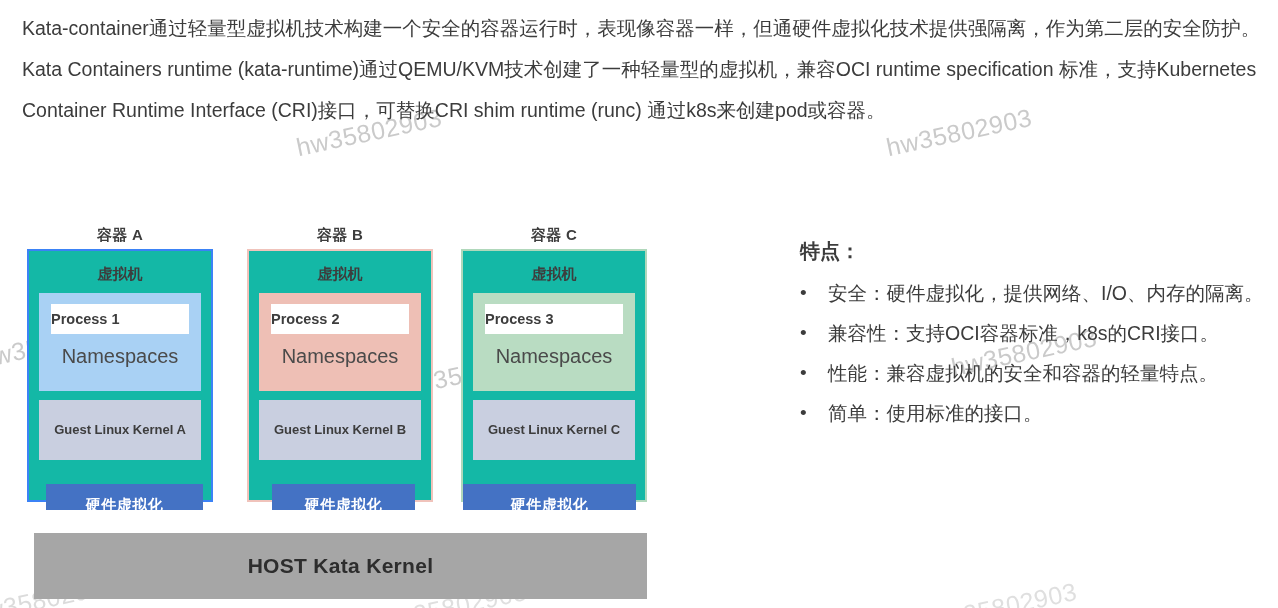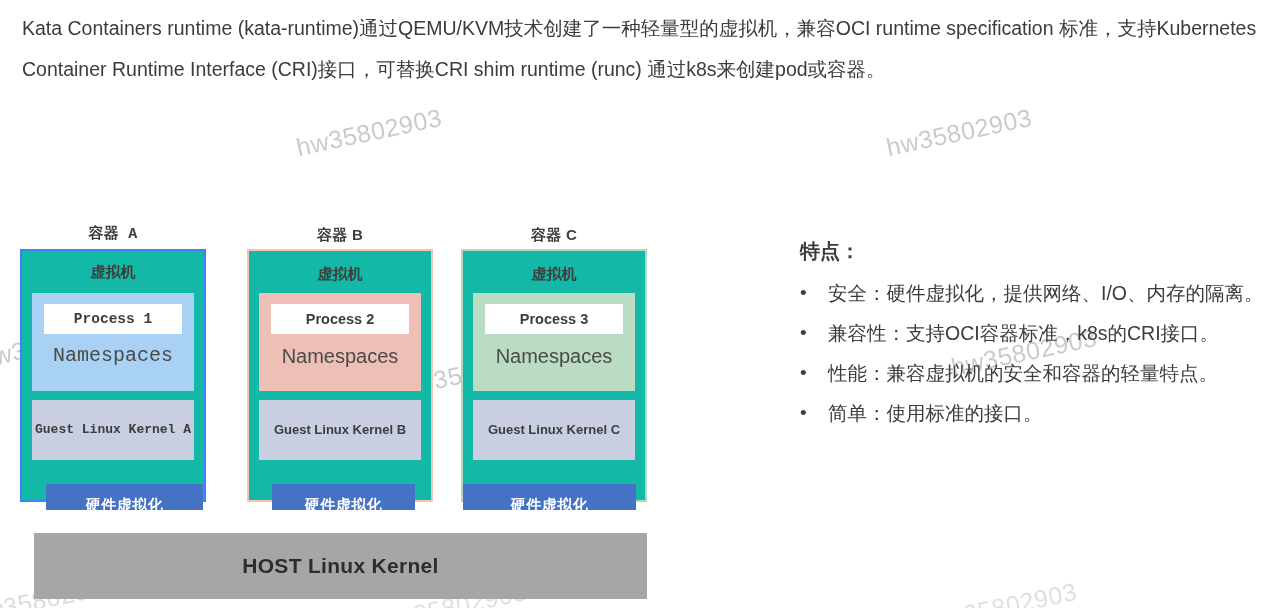--- a/index.html
+++ b/index.html
@@ -70,21 +70,21 @@
     top: 0;
     width: 700px;
     height: 320px;
   }
 
   .container-col {
     position: absolute;
     top: 0;
     width: 186px;
   }
-  .col-a { left: 20px; font-family: Liberation Mono, monospace; }
+  .col-a { left: 27px; }
   .col-b { left: 247px; }
   .col-c { left: 461px; }
 
   .col-title {
     text-align: center;
     font-size: 15px;
     font-weight: bold;
     color: #3d3d3d;
     height: 24px;
     line-height: 20px;
@@ -115,21 +115,21 @@
     padding: 11px 12px 4px 12px;
     height: 98px;
   }
   .col-b .ns-box { background: #eebfb5; }
   .col-c .ns-box { background: #b9dcc2; }
 
   .proc-box {
     background: #ffffff;
     height: 30px;
     line-height: 30px;
-    text-align: center;
+    text-align: left;
     font-size: 14.5px;
     font-weight: bold;
     color: #3d3d3d;
   }
 
   .ns-label {
     text-align: center;
     font-size: 20px;
     color: #4a4a4a;
     line-height: 44px;
@@ -220,20 +220,21 @@
 <div class="wm wm-1">hw35802903</div>
 <div class="wm wm-2">hw35802903</div>
 <div class="wm wm-3">hw35802903</div>
 <div class="wm wm-4">hw35802903</div>
 <div class="wm wm-5">hw35802903</div>
 <div class="wm wm-6">hw35802903</div>
 <div class="wm wm-7">hw35802903</div>
 <div class="wm wm-8">hw35802903</div>
 
 <div class="prose">
+  <p>Kata-container通过轻量型虚拟机技术构建一个安全的容器运行时，表现像容器一样，但通硬件虚拟化技术提供强隔离，作为第二层的安全防护。</p>
   <p>Kata Containers runtime (kata-runtime)通过QEMU/KVM技术创建了一种轻量型的虚拟机，兼容OCI runtime specification 标准，支持Kubernetes Container Runtime Interface (CRI)接口，可替换CRI shim runtime (runc) 通过k8s来创建pod或容器。</p>
 </div>
 
 <div class="diagram">
 
   <div class="containers-row">
 
     <div class="container-col col-a">
       <div class="col-title">容器 A</div>
       <div class="vm-box">
@@ -269,21 +270,21 @@
         <div class="guest-box">Guest Linux Kernel C</div>
       </div>
     </div>
 
   </div>
 
   <div class="hwvirt hw-a">硬件虚拟化</div>
   <div class="hwvirt hw-b">硬件虚拟化</div>
   <div class="hwvirt hw-c">硬件虚拟化</div>
 
-  <div class="host-kernel">HOST Linux Kernel</div>
+  <div class="host-kernel">HOST Kata Kernel</div>
 </div>
 
 <div class="features">
   <div class="features-title">特点：</div>
 
   <div class="feat-item">
     <div class="feat-bullet">•</div>
     <div class="feat-text">安全：硬件虚拟化，提供网络、I/O、内存的隔离。</div>
   </div>
 

